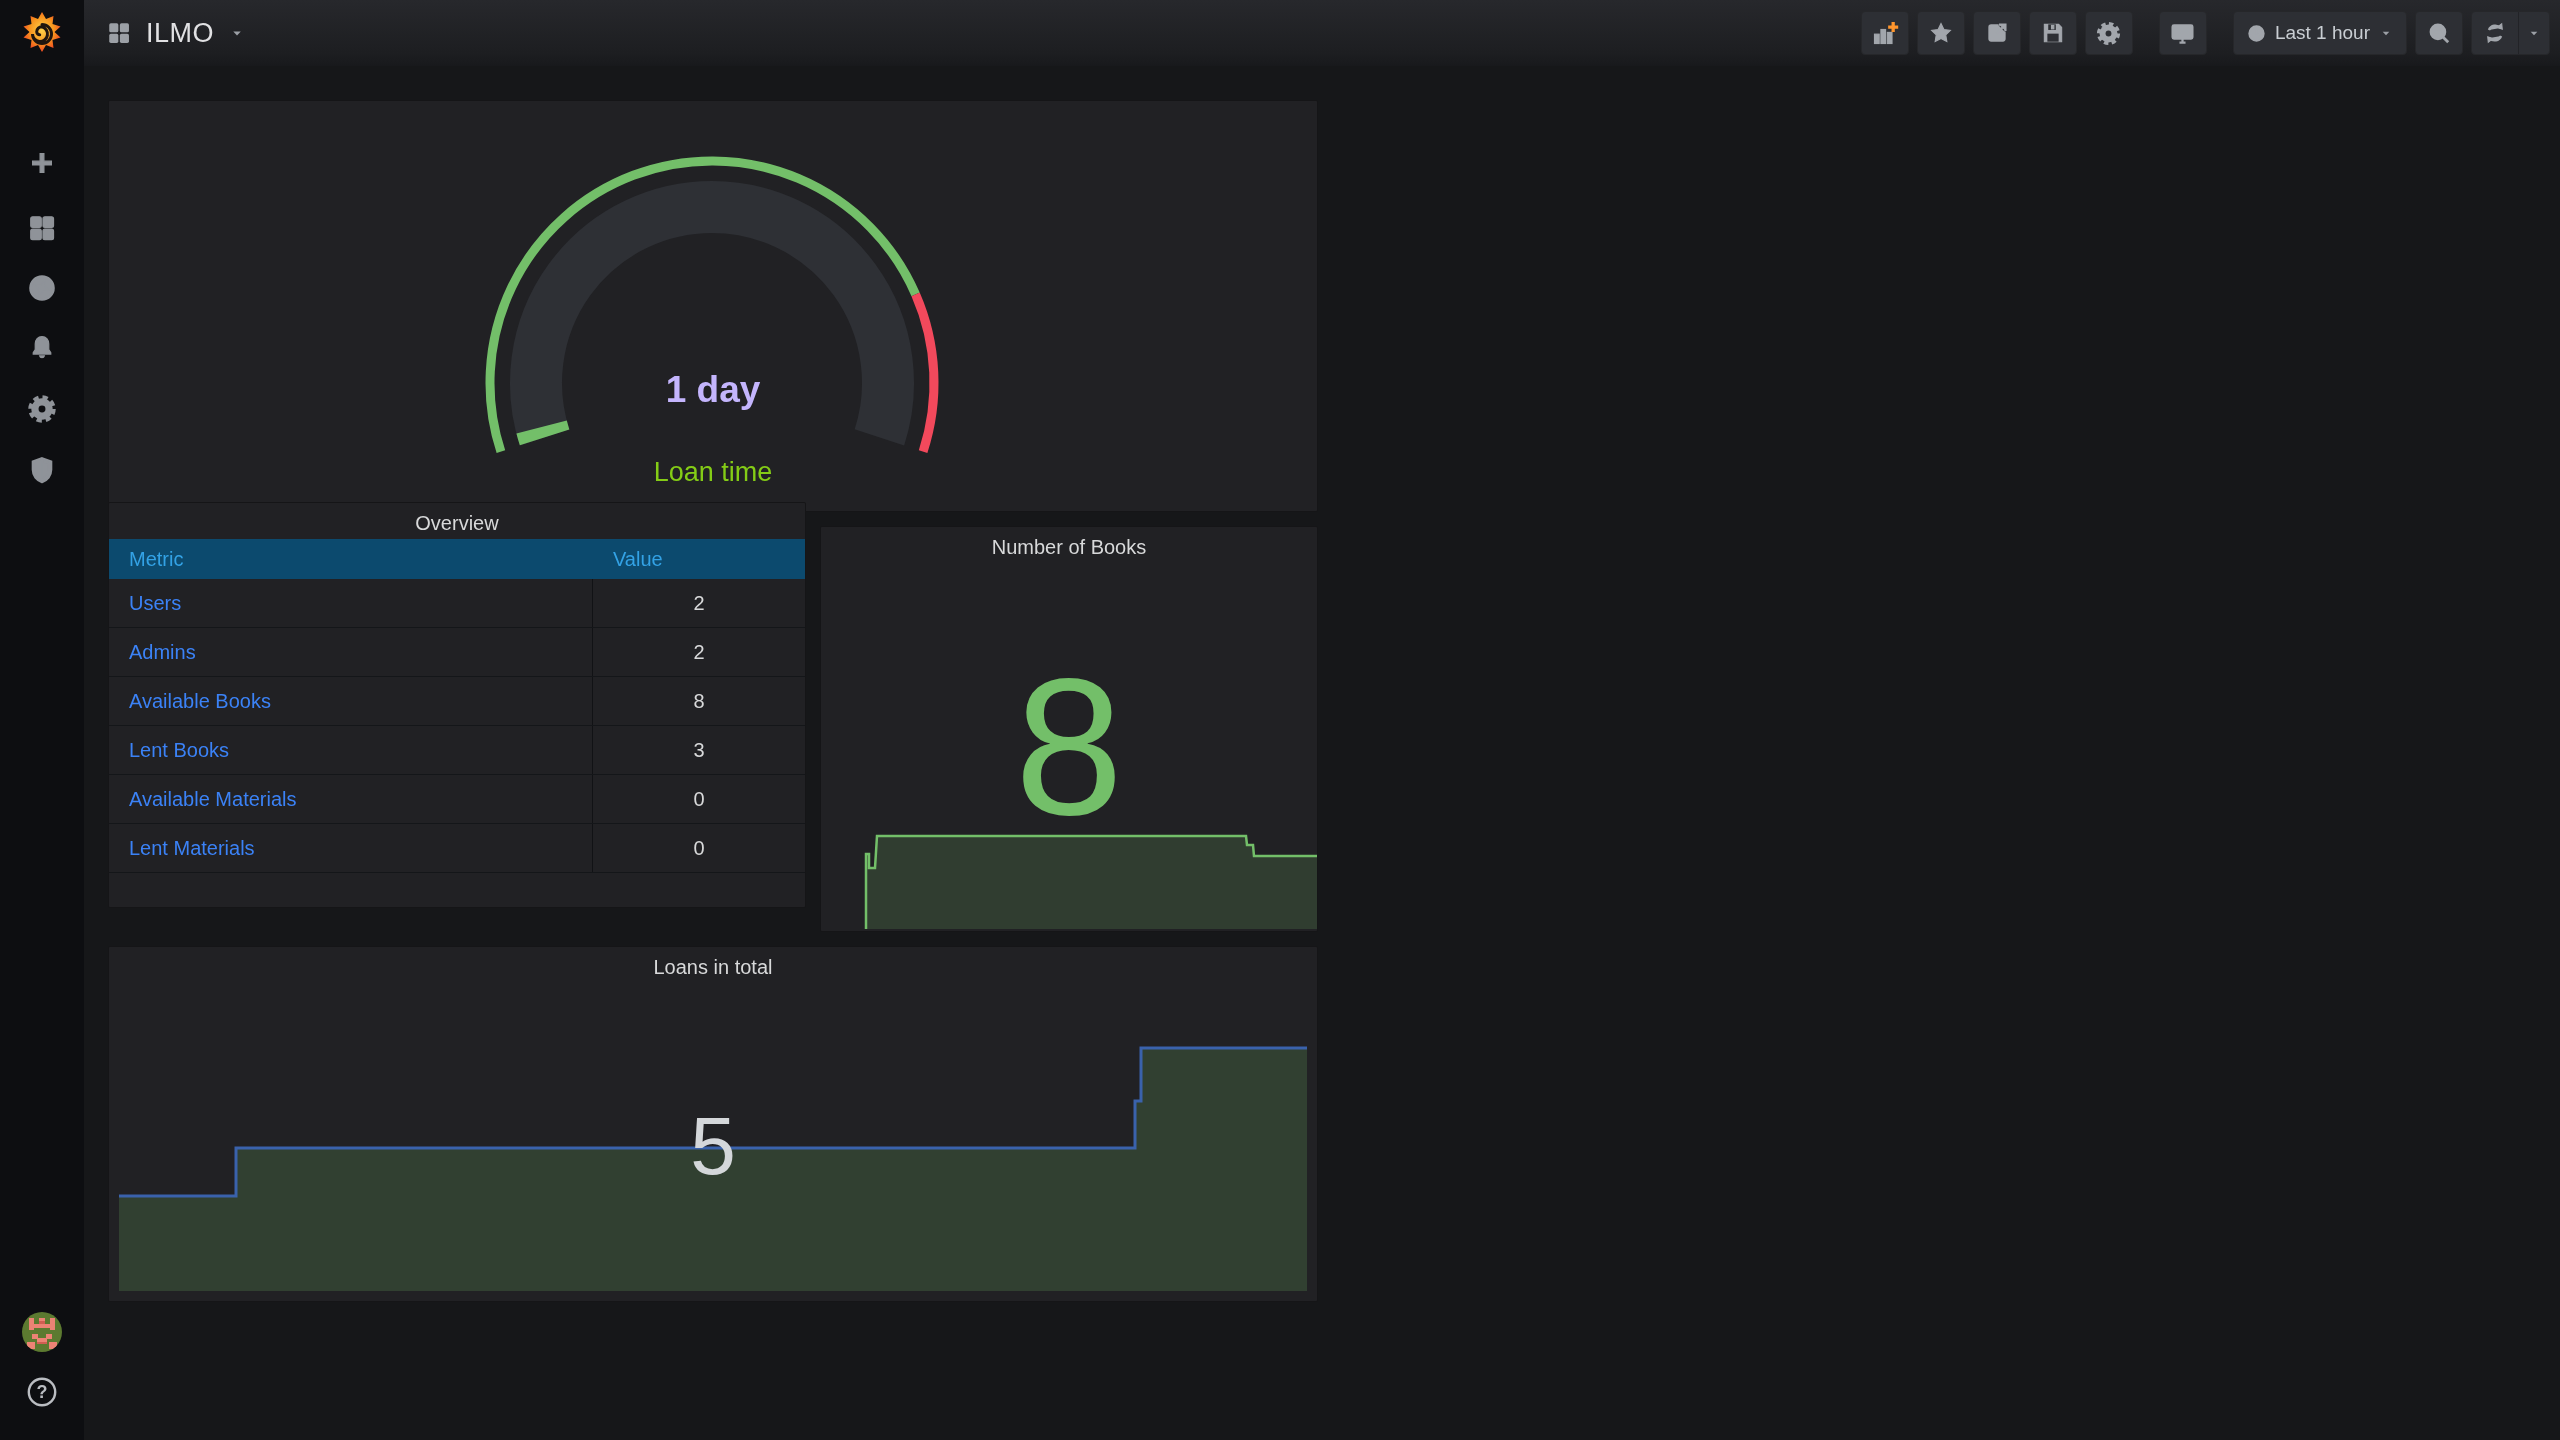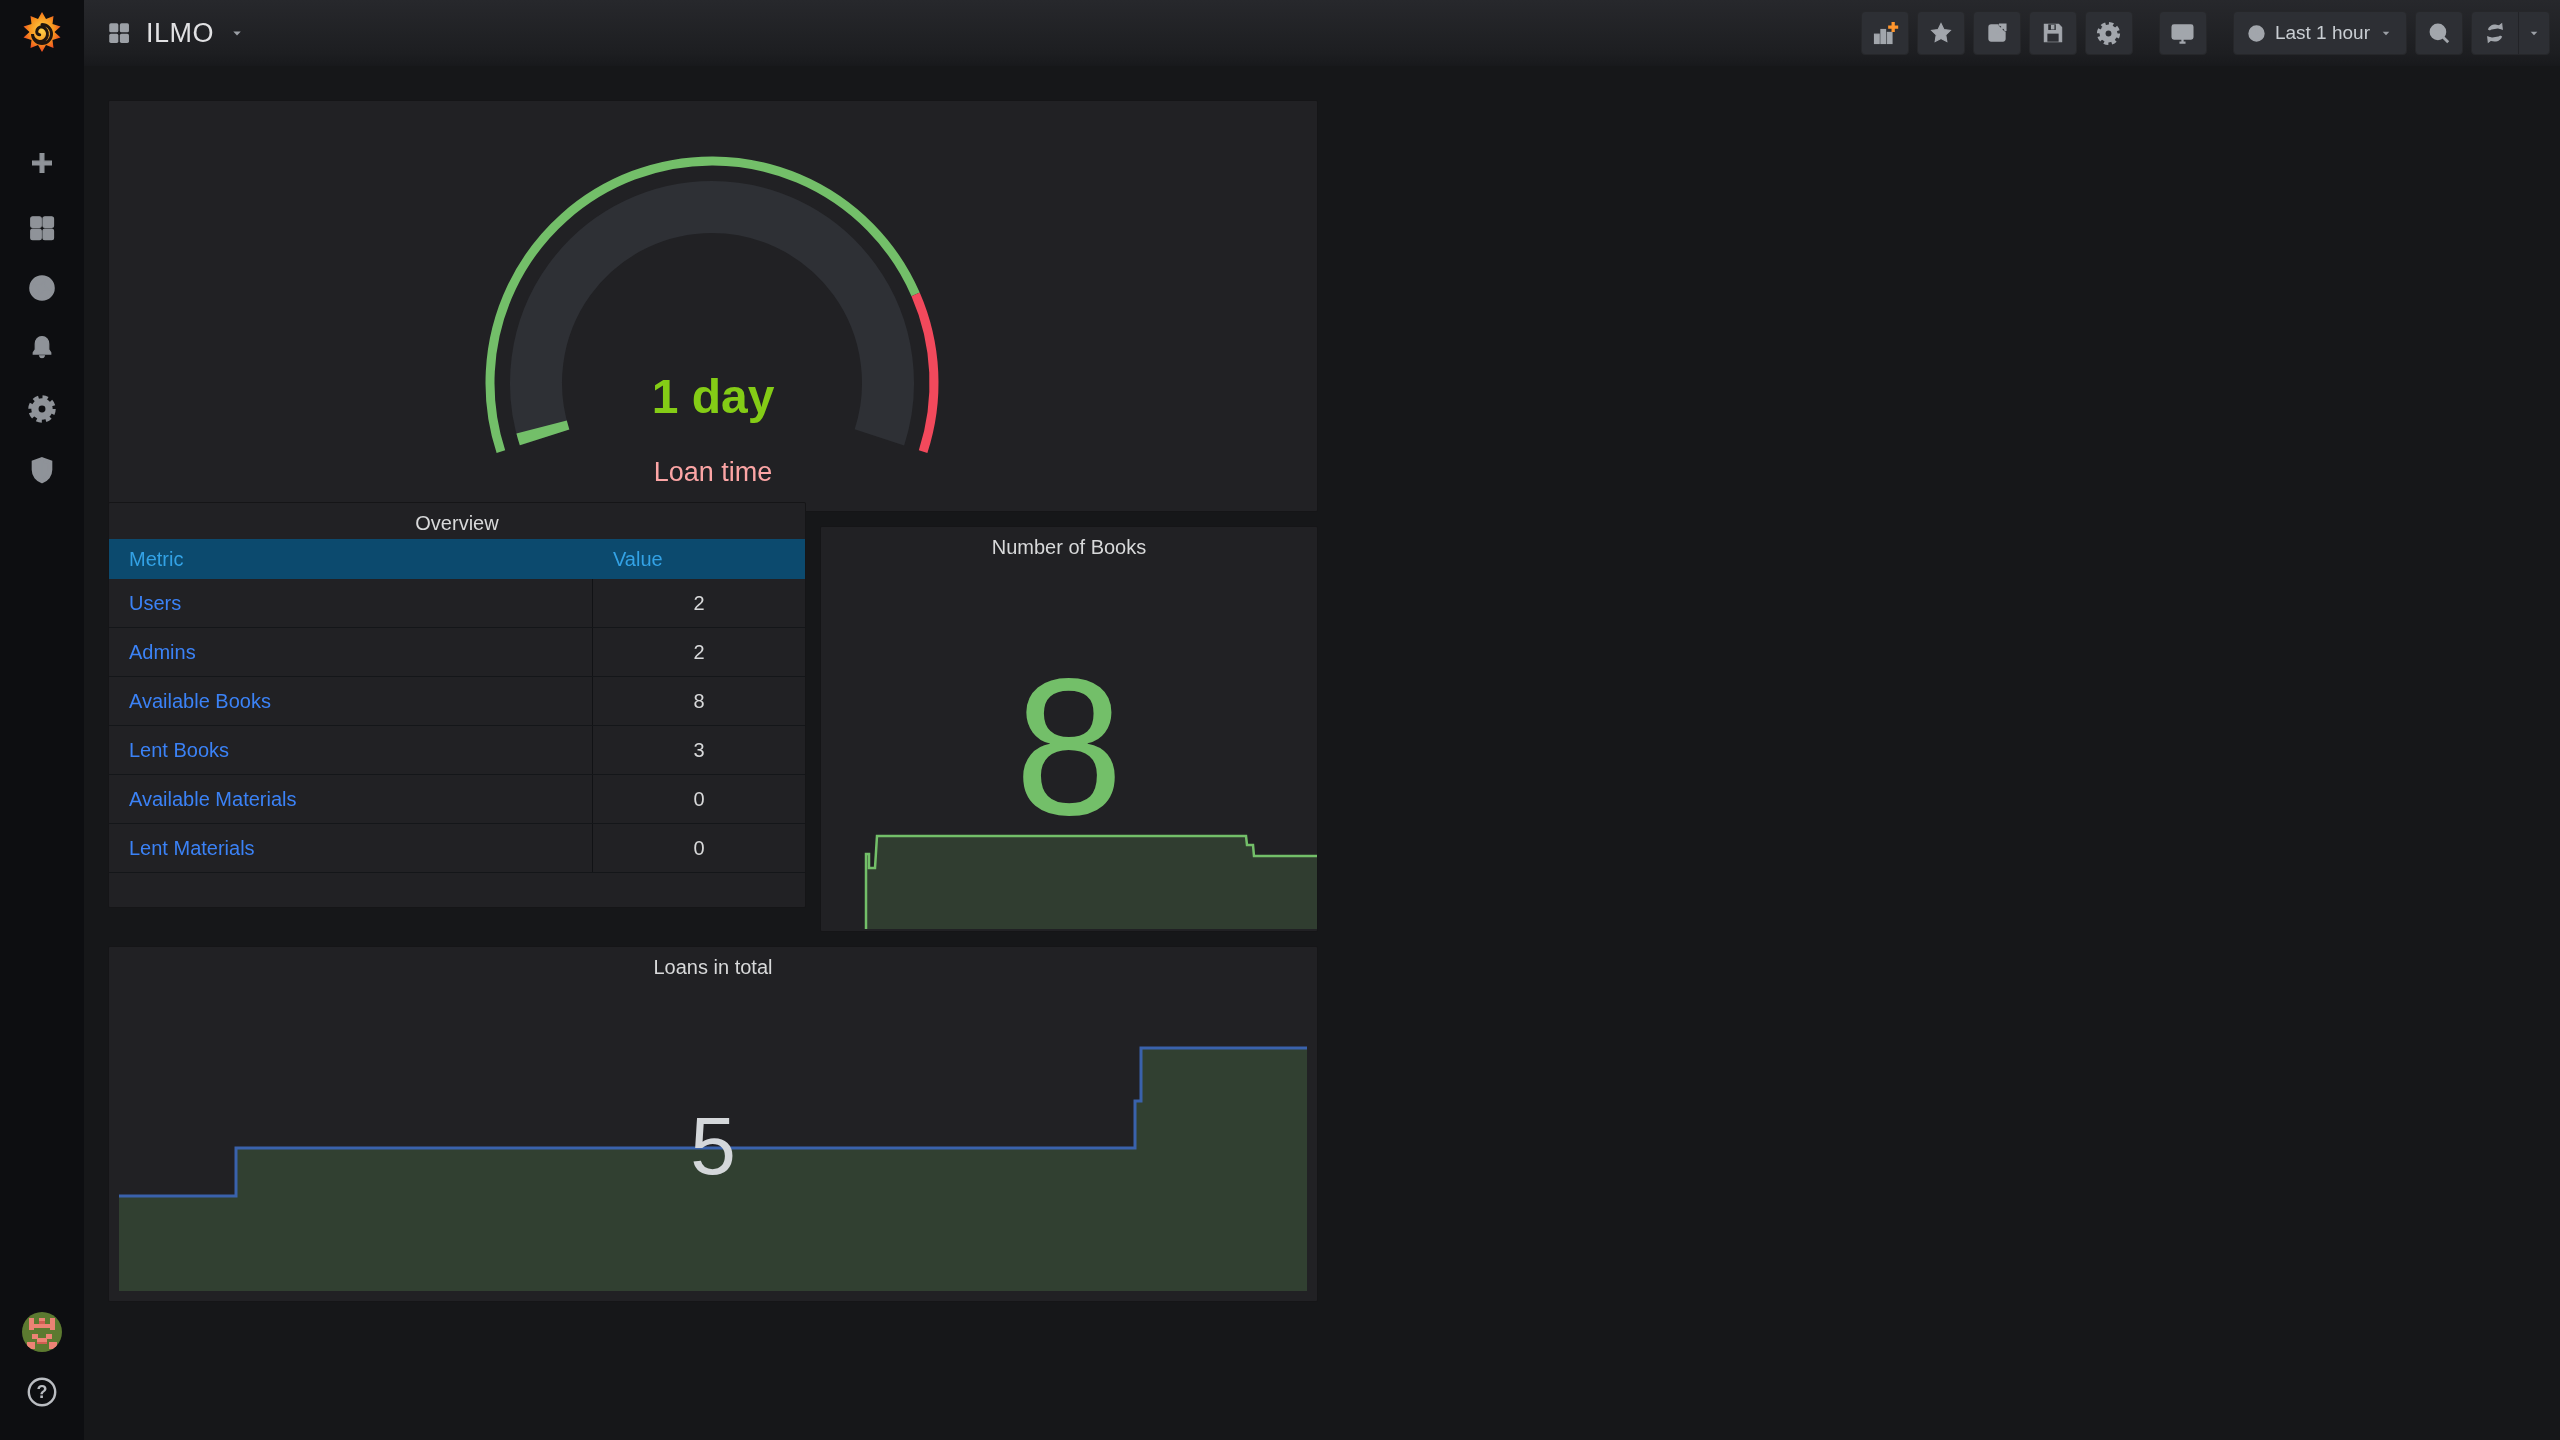--- a/index.html
+++ b/index.html
@@ -33,22 +33,22 @@
   
   .panel{position:absolute;background:#212124;border:1px solid rgba(0,0,0,.35);border-radius:2px;box-sizing:border-box;}
   .panel-title{position:absolute;left:0;right:0;top:9px;text-align:center;font-size:20px;font-weight:500;color:#d8d9da;cursor:pointer;}
   #panel-gauge {left:108px;top:100px;width:1210px;height:412px;}
   #panel-overview{left:108px;top:502px;width:698px;height:406px;}
   #panel-books{left:820px;top:526px;width:498px;height:406px;}
   #panel-loans{left:108px;top:946px;width:1210px;height:356px;}
 
   
   #gauge-svg{position:absolute;left:0;top:0;}
-  #gauge-value{position:absolute;left:0;right:0;top:268px;text-align:center;font-size:48px;font-weight:bold;color:#84cc16;}
-  #gauge-label{position:absolute;left:0;right:0;top:356px;text-align:center;font-size:27px;color:#fca5a5;}
+  #gauge-value{position:absolute;left:0;right:0;top:268px;text-align:center;font-size:37px;font-weight:bold;color:#c4b5fd;}
+  #gauge-label{position:absolute;left:0;right:0;top:356px;text-align:center;font-size:27px;color:#84cc16;}
 
   
   .tbl-header{position:absolute;left:0;right:0;top:36px;height:40px;background:#0c4a6e;}
   .th{position:absolute;top:0;height:40px;display:flex;align-items:center;font-size:20px;font-weight:500;color:#33a2e5;cursor:pointer;}
   .th-metric{left:20px;} .th-value{left:504px;}
   .tbl-body{position:absolute;left:0;right:0;top:76px;}
   .trow{position:relative;height:48px;border-bottom:1px solid #141619;}
   .td-metric{position:absolute;left:20px;top:0;height:48px;display:flex;align-items:center;font-size:20px;color:#3b82f6;}
   .td-value{position:absolute;left:483px;right:0;top:0;height:48px;border-left:1px solid #111215;
             display:flex;align-items:center;justify-content:center;font-size:20px;color:#d8d9da;}

